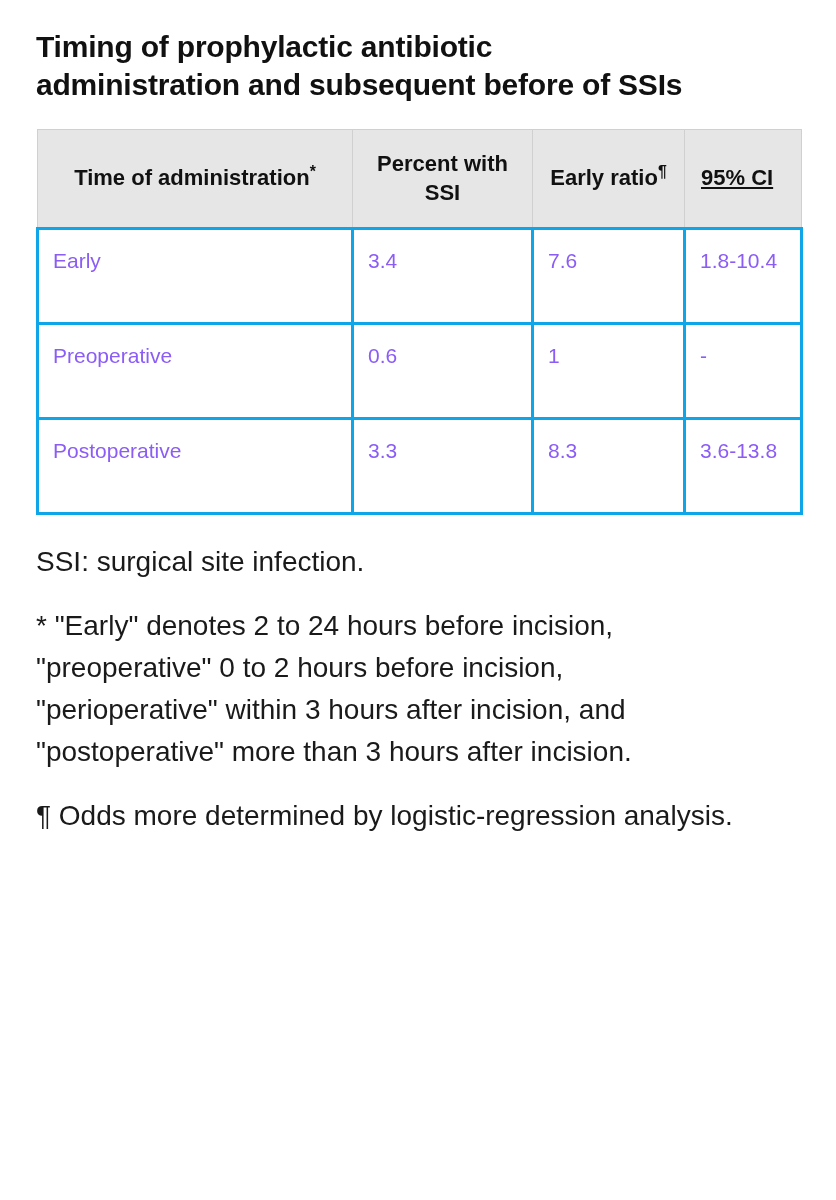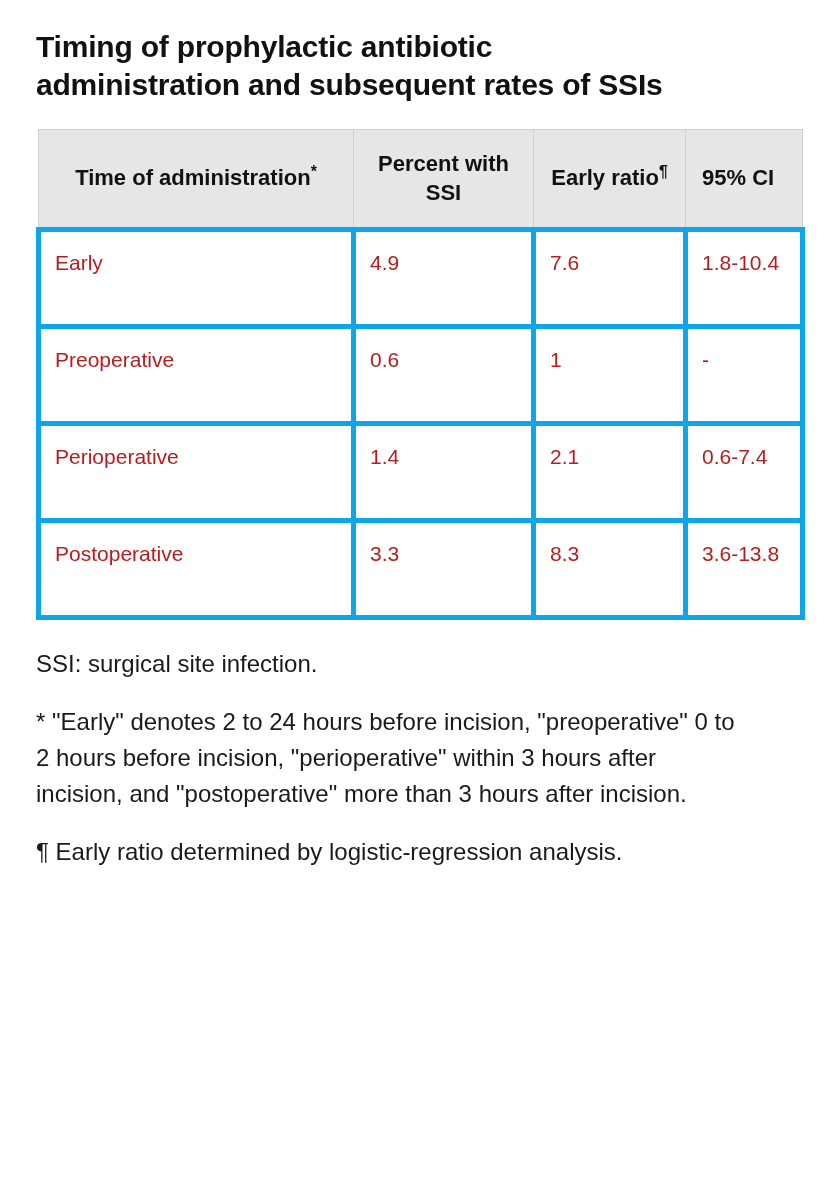--- a/index.html
+++ b/index.html
@@ -54,93 +54,88 @@
     text-align: center;
   }
   table.data-table th.col-pct,
   table.data-table th.col-or,
   table.data-table th.col-ci {
     text-align: center;
   }
   table.data-table th.col-ci {
     text-align: left;
     padding-left: 16px;
+    text-decoration: underline;
   }
   table.data-table td {
-    border: 5px solid #0ea5e9;
+    border: 3px solid #0ea5e9;
     font-size: 21px;
     font-weight: normal;
-    color: #b91c1c;
+    color: #8b5cf6;
     padding: 16px 14px;
     vertical-align: top;
     line-height: 1.45;
     height: 60px;
   }
   table.data-table td.cell-0 { padding-left: 14px; }
   sup.marker {
     font-size: 0.72em;
     vertical-align: super;
     line-height: 0;
   }
   .note {
-    font-size: 24px;
+    font-size: 28px;
     line-height: 1.5;
     color: #1a1a1a;
     margin: 0 0 22px 0;
     max-width: 700px;
   }
   .note:last-child { margin-bottom: 0; }
 </style>
 </head>
 <body>
 
 <div class="page">
 
-  <h1 class="title">Timing of prophylactic antibiotic administration and subsequent rates of SSIs</h1>
+  <h1 class="title">Timing of prophylactic antibiotic administration and subsequent before of SSIs</h1>
 
   <table class="data-table">
     <colgroup>
       <col class="c0">
         <col class="c1">
         <col class="c2">
         <col class="c3">
     </colgroup>
     <thead>
       <tr>
         <th class="col-time"><span>Time of administration</span><sup class="marker">*</sup></th>
         <th class="col-pct"><span>Percent with SSI</span></th>
         <th class="col-or"><span>Early ratio</span><sup class="marker">¶</sup></th>
         <th class="col-ci"><span>95% CI</span></th>
       </tr>
     </thead>
     <tbody>
       <tr>
         <td class="cell-0">Early</td>
-        <td>4.9</td>
+        <td>3.4</td>
         <td>7.6</td>
         <td>1.8-10.4</td>
       </tr>
       <tr>
         <td class="cell-0">Preoperative</td>
         <td>0.6</td>
         <td>1</td>
         <td>-</td>
-      </tr>
-      <tr>
-        <td class="cell-0">Perioperative</td>
-        <td>1.4</td>
-        <td>2.1</td>
-        <td>0.6-7.4</td>
       </tr>
       <tr>
         <td class="cell-0">Postoperative</td>
         <td>3.3</td>
         <td>8.3</td>
         <td>3.6-13.8</td>
       </tr>
     </tbody>
   </table>
 
   <p class="note">SSI: surgical site infection.</p>
   <p class="note">* "Early" denotes 2 to 24 hours before incision, "preoperative" 0 to 2 hours before incision, "perioperative" within 3 hours after incision, and "postoperative" more than 3 hours after incision.</p>
-  <p class="note">¶ Early ratio determined by logistic-regression analysis.</p>
+  <p class="note">¶ Odds more determined by logistic-regression analysis.</p>
 
 </div>
 
 </body></html>

